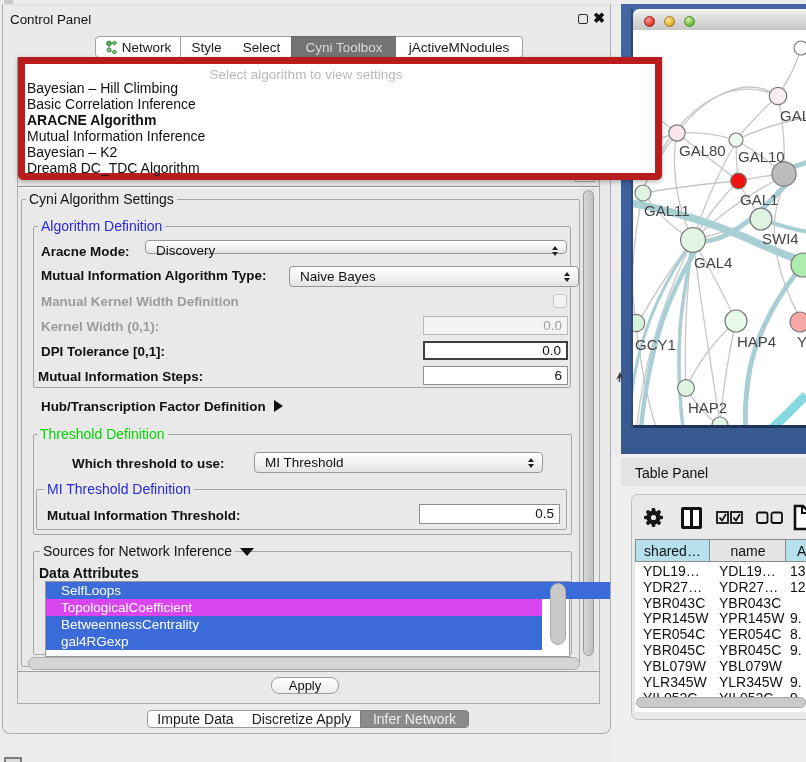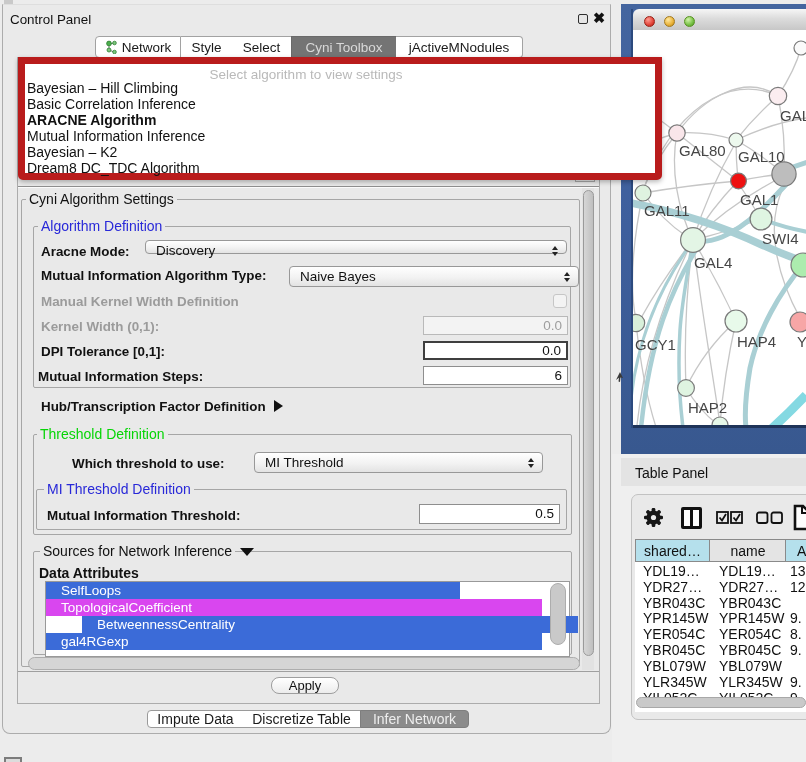--- a/index.html
+++ b/index.html
@@ -272,33 +272,33 @@
 
  <div class="lbl b" style="left:47px;top:508px;">Mutual Information Threshold:</div>
  <div class="field" style="left:419px;top:504px;width:141px;height:20px;line-height:18px;">0.5</div>
 
  <div class="grp" style="left:33px;top:551px;width:539px;height:104px;"></div>
  <div class="grplbl" style="left:40px;top:544px;color:#111;">Sources for Network Inference</div>
  <div class="abs" style="left:240px;top:548px;width:0;height:0;border-top:8px solid #111;border-left:7px solid transparent;border-right:7px solid transparent;"></div>
 
  <div class="lbl b" style="left:39px;top:565px;font-size:14px;">Data Attributes</div>
  <div class="abs" style="left:45px;top:581px;width:525px;height:76px;background:#fff;border:1px solid #999;box-sizing:border-box;"></div>
- <div class="abs" style="left:46px;top:582px;width:414px;height:17px;background:#3b6bd8;color:#fff;font-size:13.5px;line-height:17px;padding-left:15px;box-sizing:border-box;">SelfLoops</div>
+ <div class="abs" style="left:46px;top:582px;width:564px;height:17px;background:#3b6bd8;color:#fff;font-size:13.5px;line-height:17px;padding-left:15px;box-sizing:border-box;">SelfLoops</div>
  <div class="abs" style="left:46px;top:599px;width:496px;height:17px;background:#d946ef;color:#fff;font-size:13.5px;line-height:17px;padding-left:15px;box-sizing:border-box;">TopologicalCoefficient</div>
- <div class="abs" style="left:46px;top:616px;width:496px;height:17px;background:#3b6bd8;color:#fff;font-size:13.5px;line-height:17px;padding-left:15px;box-sizing:border-box;margin-left:36px;">BetweennessCentrality</div>
+ <div class="abs" style="left:46px;top:616px;width:496px;height:17px;background:#3b6bd8;color:#fff;font-size:13.5px;line-height:17px;padding-left:15px;box-sizing:border-box;">BetweennessCentrality</div>
  <div class="abs" style="left:46px;top:633px;width:496px;height:17px;background:#3b6bd8;color:#fff;font-size:13.5px;line-height:17px;padding-left:15px;box-sizing:border-box;">gal4RGexp</div>
  <div class="abs" style="left:550px;top:583px;width:16px;height:62px;background:#c9c9c9;border:1px solid #adadad;border-radius:8px;box-sizing:border-box;"></div>
 </div>
 
 <div class="abs" style="left:28px;top:657px;width:552px;height:13px;background:#d5d5d5;border:1px solid #adadad;border-radius:7px;box-sizing:border-box;"></div>
 
 <div class="abs" style="left:271px;top:677px;width:68px;height:17px;background:linear-gradient(180deg,#ffffff,#ececec);border:1px solid #9e9e9e;border-radius:8px;box-sizing:border-box;font-size:13px;text-align:center;line-height:15px;color:#111;">Apply</div>
 
 <div class="btab" style="left:147px;width:97px;border-radius:4px 0 0 4px;">Impute Data</div>
-<div class="btab" style="left:243px;width:118px;border-left:none;">Discretize Table</div>
+<div class="btab" style="left:243px;width:118px;border-left:none;">Discretize Apply</div>
 <div class="btab" style="left:360px;width:109px;background:#8b8b8b;color:#ededed;border-color:#7e7e7e;border-radius:0 4px 4px 0;">Infer Network</div>
 
 <div class="abs" style="left:4px;top:757px;width:18px;height:14px;border:2px solid #7c7c7c;background:#dcdcdc;box-sizing:border-box;"></div>
 
 <div class="abs" style="left:575px;top:87px;width:20px;height:43px;background:#e9e9e9;border:1px solid #a8a8a8;box-sizing:border-box;"></div>
 <div class="abs" style="left:572px;top:100px;width:17px;height:23px;background:#fff;border:2px solid #5e9cd9;border-radius:6px;box-sizing:border-box;"></div>
 <div class="abs" style="left:575px;top:142px;width:20px;height:40px;background:#e9e9e9;border:1px solid #a8a8a8;box-sizing:border-box;"></div>
 <div class="abs" style="left:570px;top:150px;width:18px;height:24px;background:#fff;border:1.5px solid #8f8f8f;border-radius:6px;box-sizing:border-box;"></div>
 
 <div class="abs" style="left:18px;top:57px;width:644px;height:123px;background:#fff;border:7px solid #b91c1c;border-radius:0 0 5px 5px;box-sizing:border-box;box-shadow:0 2px 5px rgba(0,0,0,0.28);">

